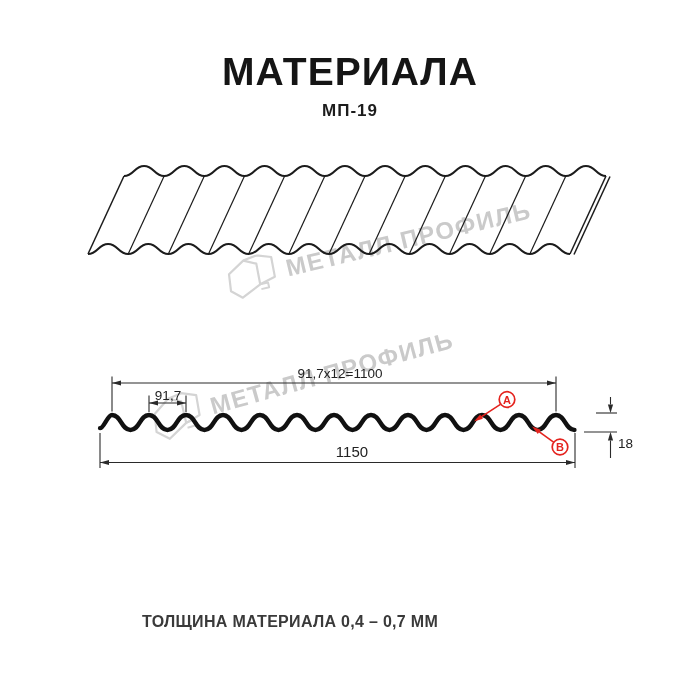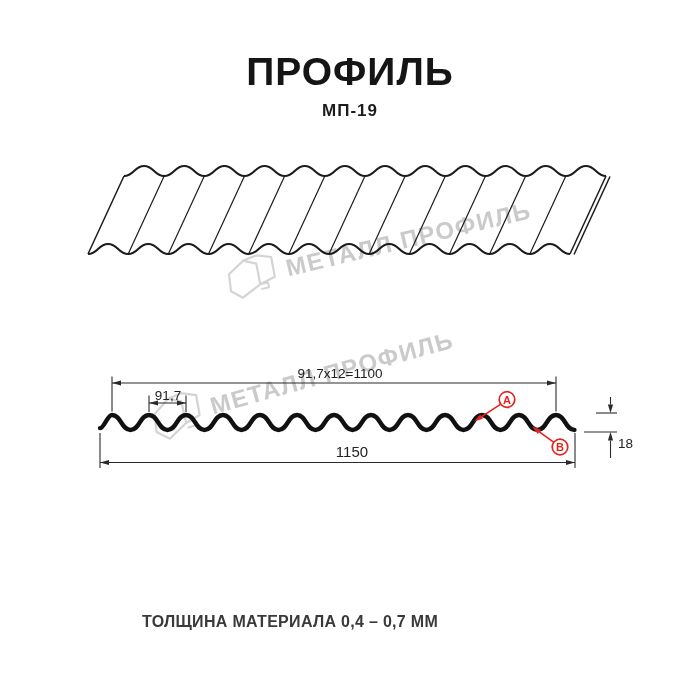--- a/index.html
+++ b/index.html
@@ -48,21 +48,21 @@
 
   <div class="watermark" id="wm2">
     <svg width="52" height="46" viewBox="0 0 52 46">
       <path d="M2 33 L5 15 L22 4 L34 10 L33 32 L13 43 Z" fill="none" stroke="#d4d4d4" stroke-width="2.2" stroke-linejoin="round"></path>
       <path d="M22 4 L36 2 L50 8 L48 28 L33 32" fill="none" stroke="#d4d4d4" stroke-width="2.2" stroke-linejoin="round"></path>
       <path d="M33 32 L41 31 L41 37 L33 37" fill="none" stroke="#d4d4d4" stroke-width="2" stroke-linejoin="round"></path>
     </svg>
     <span class="wm-text">МЕТАЛЛ ПРОФИЛЬ</span>
   </div>
 
-  <div class="page-title">ПРОФИЛЬ</div>
+  <div class="page-title">МАТЕРИАЛА</div>
   <div class="page-subtitle">МП-19</div>
 
   <svg id="drawing" width="700" height="700" viewBox="0 0 700 700">
 
     <g id="persp">
         <path d="M 124 176 c 10.041675 0 10.041675 -10 20.08335 -10 c 10.041675 0 10.041675 10 20.08335 10 c 10.041675 0 10.041675 -10 20.08335 -10 c 10.041675 0 10.041675 10 20.08335 10 c 10.041675 0 10.041675 -10 20.08335 -10 c 10.041675 0 10.041675 10 20.08335 10 c 10.041675 0 10.041675 -10 20.08335 -10 c 10.041675 0 10.041675 10 20.08335 10 c 10.041675 0 10.041675 -10 20.08335 -10 c 10.041675 0 10.041675 10 20.08335 10 c 10.041675 0 10.041675 -10 20.08335 -10 c 10.041675 0 10.041675 10 20.08335 10 c 10.041675 0 10.041675 -10 20.08335 -10 c 10.041675 0 10.041675 10 20.08335 10 c 10.041675 0 10.041675 -10 20.08335 -10 c 10.041675 0 10.041675 10 20.08335 10 c 10.041675 0 10.041675 -10 20.08335 -10 c 10.041675 0 10.041675 10 20.08335 10 c 10.041675 0 10.041675 -10 20.08335 -10 c 10.041675 0 10.041675 10 20.08335 10 c 10.041675 0 10.041675 -10 20.08335 -10 c 10.041675 0 10.041675 10 20.08335 10 c 10.041675 0 10.041675 -10 20.08335 -10 c 10.041675 0 10.041675 10 20.08335 10" fill="none" stroke="#1c1c1c" stroke-width="2"></path>
         <path d="M 88 254 c 10.041675 0 10.041675 -10 20.08335 -10 c 10.041675 0 10.041675 10 20.08335 10 c 10.041675 0 10.041675 -10 20.08335 -10 c 10.041675 0 10.041675 10 20.08335 10 c 10.041675 0 10.041675 -10 20.08335 -10 c 10.041675 0 10.041675 10 20.08335 10 c 10.041675 0 10.041675 -10 20.08335 -10 c 10.041675 0 10.041675 10 20.08335 10 c 10.041675 0 10.041675 -10 20.08335 -10 c 10.041675 0 10.041675 10 20.08335 10 c 10.041675 0 10.041675 -10 20.08335 -10 c 10.041675 0 10.041675 10 20.08335 10 c 10.041675 0 10.041675 -10 20.08335 -10 c 10.041675 0 10.041675 10 20.08335 10 c 10.041675 0 10.041675 -10 20.08335 -10 c 10.041675 0 10.041675 10 20.08335 10 c 10.041675 0 10.041675 -10 20.08335 -10 c 10.041675 0 10.041675 10 20.08335 10 c 10.041675 0 10.041675 -10 20.08335 -10 c 10.041675 0 10.041675 10 20.08335 10 c 10.041675 0 10.041675 -10 20.08335 -10 c 10.041675 0 10.041675 10 20.08335 10 c 10.041675 0 10.041675 -10 20.08335 -10 c 10.041675 0 10.041675 10 20.08335 10" fill="none" stroke="#1c1c1c" stroke-width="2"></path>
         <line x1="88" y1="254" x2="124" y2="176" stroke="#1c1c1c" stroke-width="1.5"></line>
         <line x1="128.1667" y1="254" x2="164.1667" y2="176" stroke="#1c1c1c" stroke-width="1.2"></line>
         <line x1="168.33339999999998" y1="254" x2="204.33339999999998" y2="176" stroke="#1c1c1c" stroke-width="1.2"></line>

